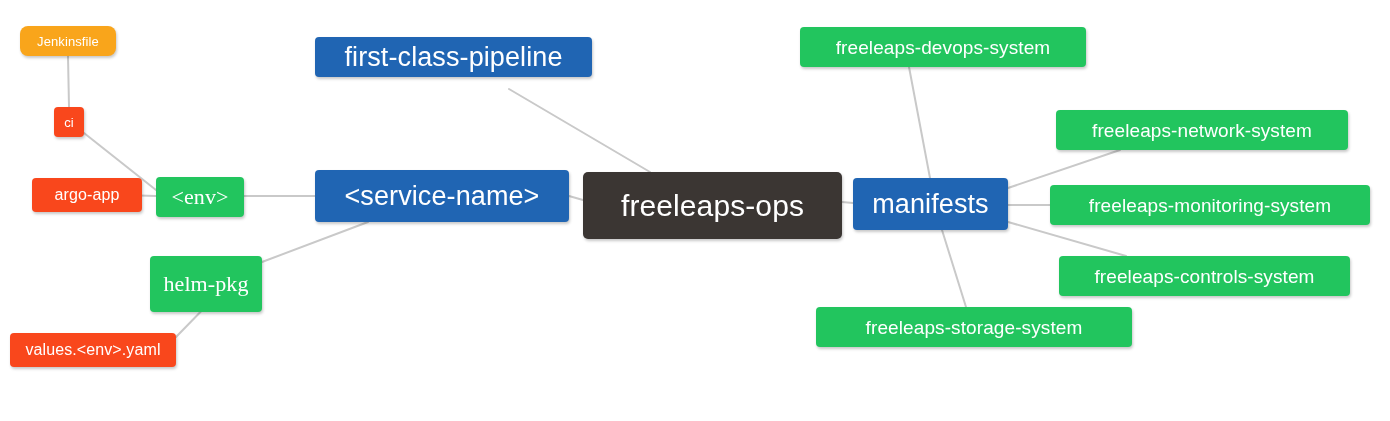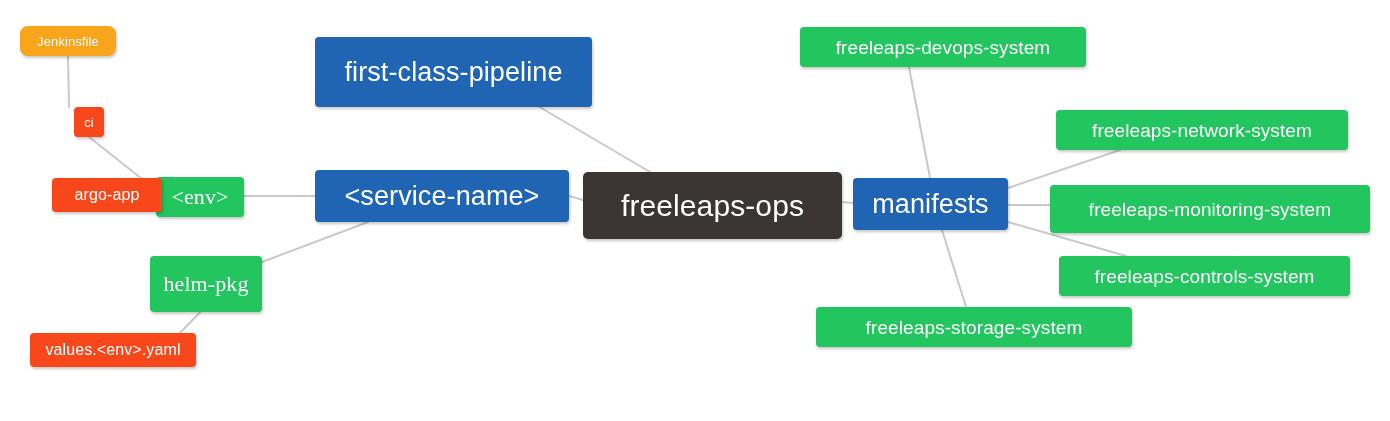--- a/index.html
+++ b/index.html
@@ -49,21 +49,20 @@
     background: #2065b3;
   }
   .n-green {
     background: #22c55e;
   }
   .n-orange {
     background: #f9a51b;
   }
   .n-red {
     background: #f9471c;
-    margin-left: 20px;
   }
   .sz-xl { font-size: 27px; }
   .sz-lg { font-size: 22px; font-family: Liberation Serif, serif; }
   .sz-md { font-size: 19px; }
   .sz-sm { font-size: 16px; }
   .sz-xs { font-size: 13px; }
 </style>
 </head>
 <body>
 
@@ -84,21 +83,21 @@
       <line x1="1008" y1="222" x2="1126" y2="256" stroke="#c9c9c9" stroke-width="2" stroke-linecap="round"></line>
       <line x1="942" y1="230" x2="966" y2="307" stroke="#c9c9c9" stroke-width="2" stroke-linecap="round"></line>
     </svg>
   <div id="node-layer">
       <div class="node n-root " style="left: 583px; top: 172px; width: 259px; height: 67px;">
         <span>freeleaps-ops</span>
       </div>
       <div class="node n-blue sz-xl" style="left: 315px; top: 170px; width: 254px; height: 52px;">
         <span>&lt;service-name&gt;</span>
       </div>
-      <div class="node n-blue sz-xl" style="left: 315px; top: 37px; width: 277px; height: 70px;">
+      <div class="node n-blue sz-xl" style="left: 315px; top: 37px; width: 277px; height: 40px;">
         <span>first-class-pipeline</span>
       </div>
       <div class="node n-blue sz-xl" style="left: 853px; top: 178px; width: 155px; height: 52px;">
         <span>manifests</span>
       </div>
       <div class="node n-green sz-lg" style="left: 156px; top: 177px; width: 88px; height: 40px;">
         <span>&lt;env&gt;</span>
       </div>
       <div class="node n-green sz-lg" style="left: 150px; top: 256px; width: 112px; height: 56px;">
         <span>helm-pkg</span>
@@ -114,21 +113,21 @@
       </div>
       <div class="node n-red sz-sm" style="left: 10px; top: 333px; width: 166px; height: 34px;">
         <span>values.&lt;env&gt;.yaml</span>
       </div>
       <div class="node n-green sz-md" style="left: 800px; top: 27px; width: 286px; height: 40px;">
         <span>freeleaps-devops-system</span>
       </div>
       <div class="node n-green sz-md" style="left: 1056px; top: 110px; width: 292px; height: 40px;">
         <span>freeleaps-network-system</span>
       </div>
-      <div class="node n-green sz-md" style="left: 1050px; top: 185px; width: 320px; height: 48px;">
+      <div class="node n-green sz-md" style="left: 1050px; top: 185px; width: 320px; height: 40px;">
         <span>freeleaps-monitoring-system</span>
       </div>
       <div class="node n-green sz-md" style="left: 1059px; top: 256px; width: 291px; height: 40px;">
         <span>freeleaps-controls-system</span>
       </div>
       <div class="node n-green sz-md" style="left: 816px; top: 307px; width: 316px; height: 40px;">
         <span>freeleaps-storage-system</span>
       </div>
     </div>
 </div>

